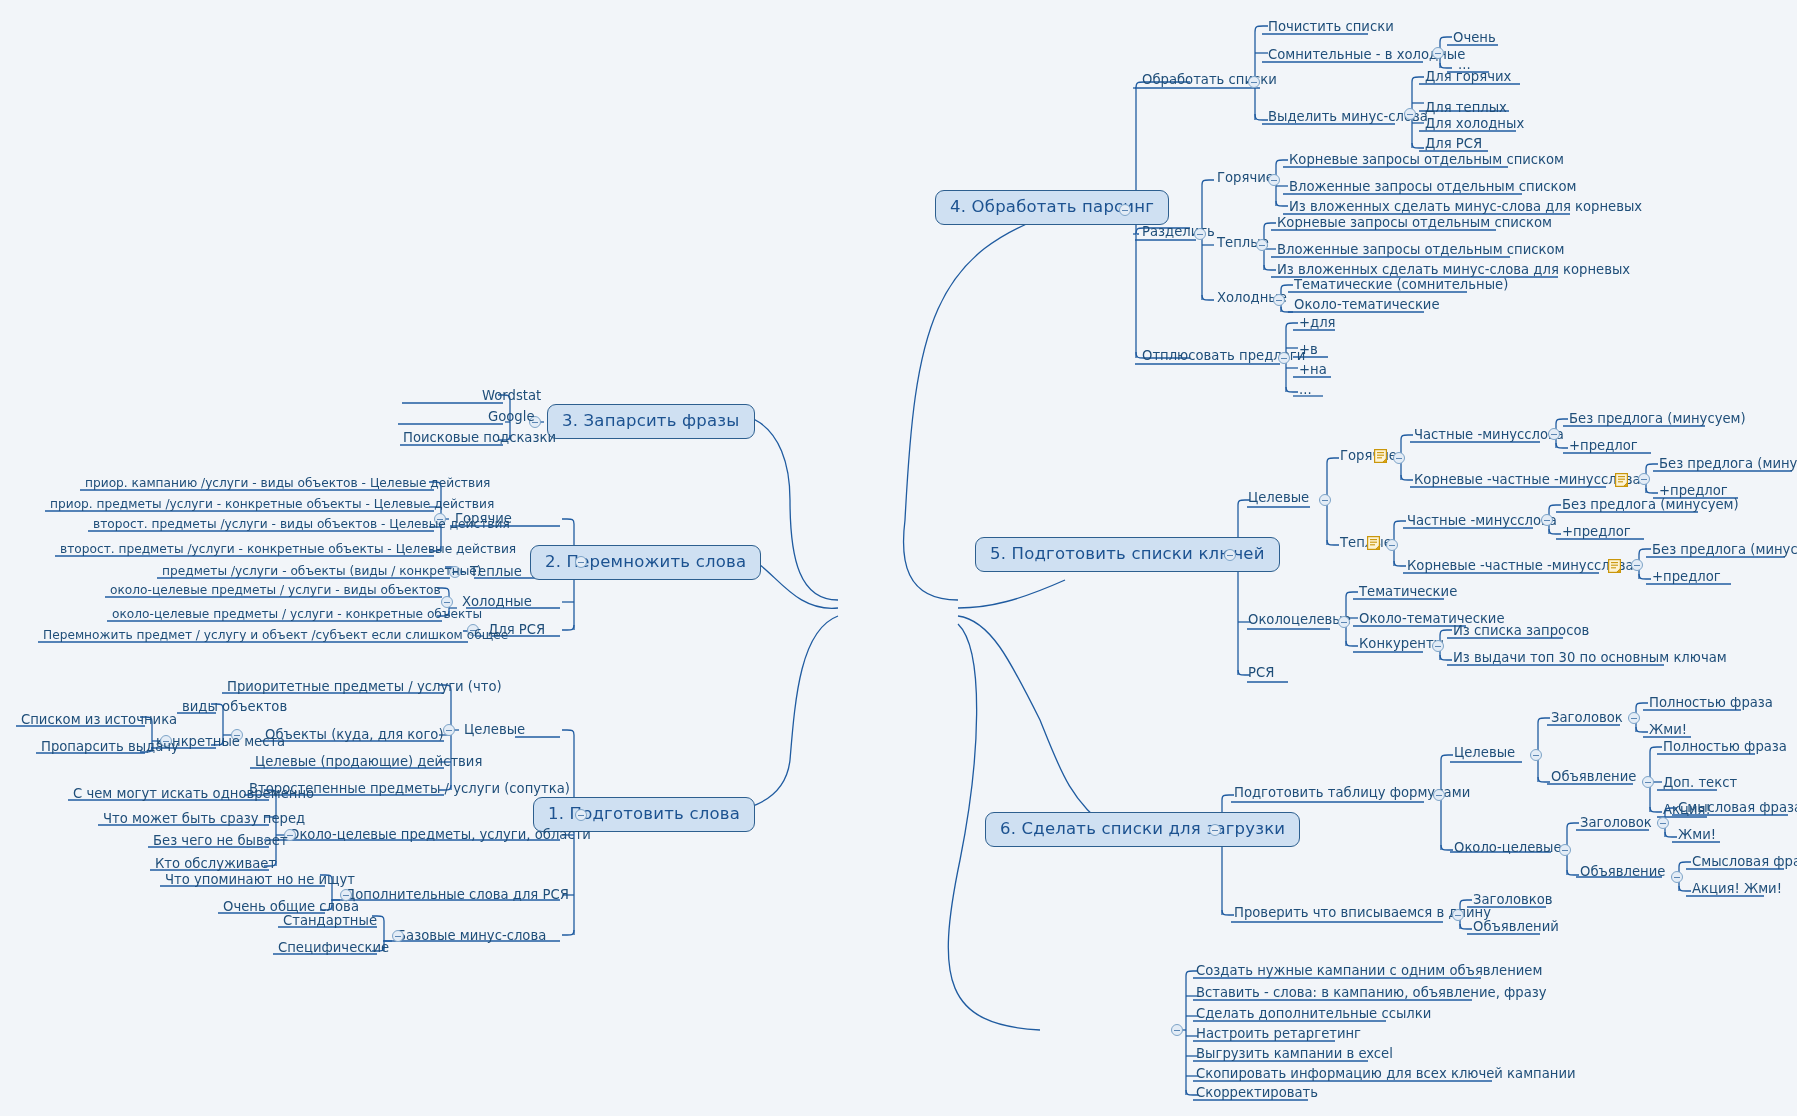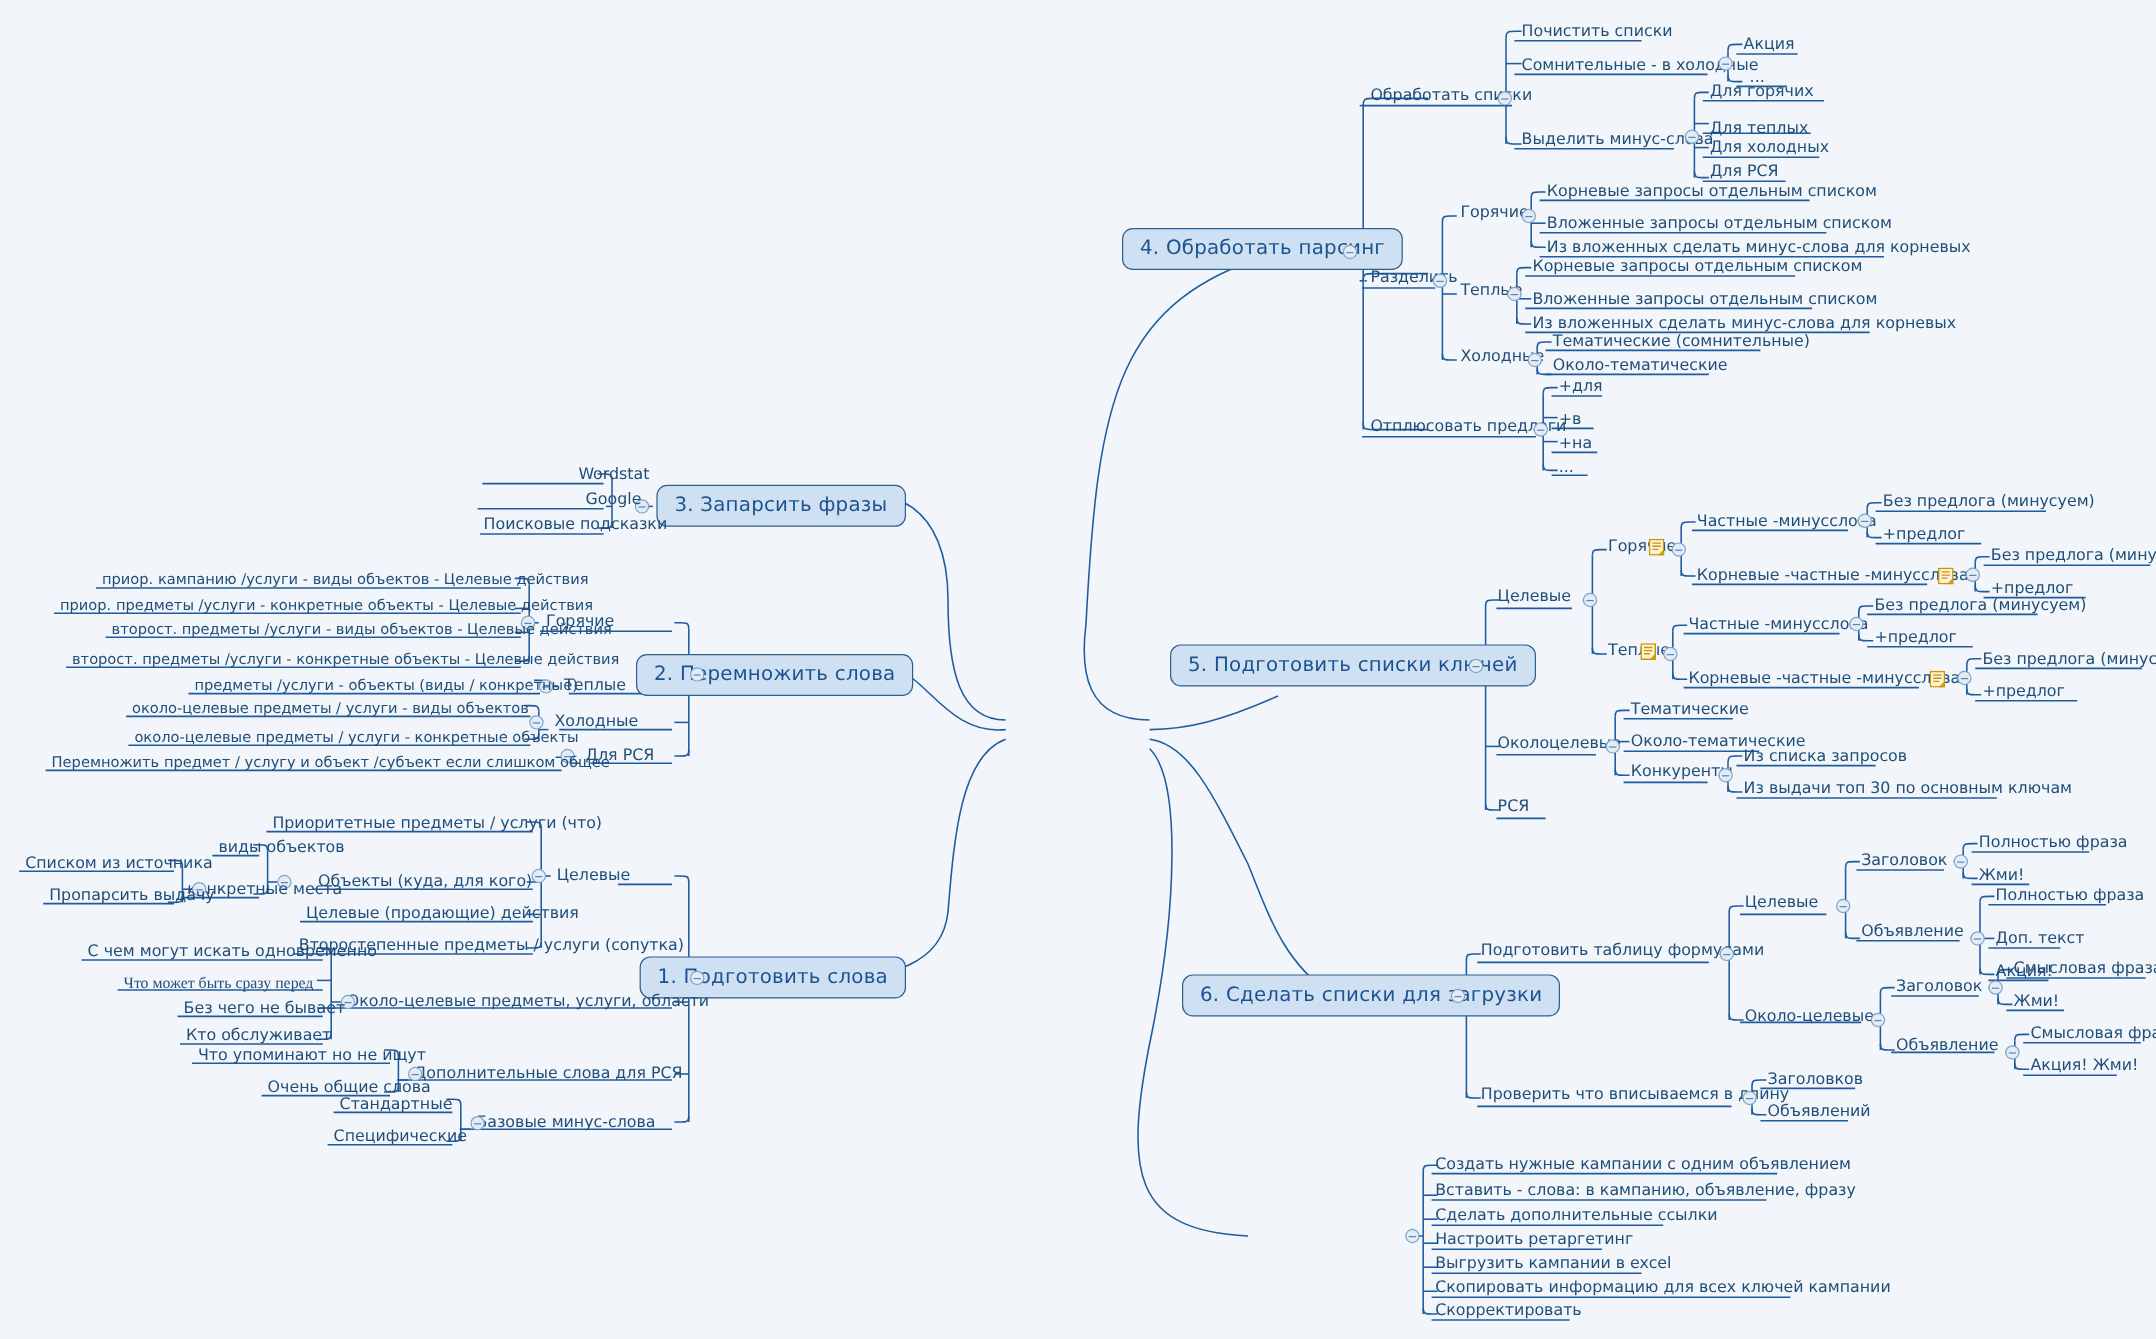--- a/index.html
+++ b/index.html
@@ -450,21 +450,21 @@
 <div class="collapse" style="left:529px;top:416px;"></div>
 <div class="collapse" style="left:575px;top:556px;"></div>
 <div class="collapse" style="left:575px;top:809px;"></div>
 
 <div class="node u" style="left:1139px;top:72px;">Обработать списки</div>
 <div class="collapse" style="left:1248px;top:76px;"></div>
 
 <div class="node u" style="left:1265px;top:19px;">Почистить списки</div>
 <div class="node u" style="left:1265px;top:47px;">Сомнительные - в холодные</div>
 <div class="collapse" style="left:1432px;top:47px;"></div>
-<div class="node u" style="left:1450px;top:30px;">Акция</div>
+<div class="node u" style="left:1450px;top:30px;">Очень</div>
 <div class="node u" style="left:1455px;top:57px;">...</div>
 
 <div class="node u" style="left:1265px;top:109px;">Выделить минус-слова</div>
 <div class="collapse" style="left:1404px;top:108px;"></div>
 <div class="node u" style="left:1422px;top:69px;">Для горячих</div>
 <div class="node u" style="left:1422px;top:100px;">Для теплых</div>
 <div class="node u" style="left:1422px;top:116px;">Для холодных</div>
 <div class="node u" style="left:1422px;top:136px;">Для РСЯ</div>
 
 <div class="node u" style="left:1139px;top:224px;">Разделить</div>
@@ -634,21 +634,21 @@
 <div class="node u" style="left:153px;top:734px;">конкретные места</div>
 <div class="collapse" style="left:160px;top:735px;"></div>
 <div class="node u" style="left:18px;top:712px;">Списком из источника</div>
 <div class="node u" style="left:38px;top:739px;">Пропарсить выдачу</div>
 <div class="node u" style="left:252px;top:754px;">Целевые (продающие) действия</div>
 <div class="node u" style="left:246px;top:781px;">Второстепенные предметы / услуги (сопутка)</div>
 
 <div class="node u" style="left:286px;top:827px;">Около-целевые предметы, услуги, области</div>
 <div class="collapse" style="left:284px;top:829px;"></div>
 <div class="node u" style="left:70px;top:786px;">С чем могут искать одновременно</div>
-<div class="node u" style="left:100px;top:811px;font-family:Liberation Serif, serif;">Что может быть сразу перед</div>
+<div class="node u" style="left:100px;top:811px;">Что может быть сразу перед</div>
 <div class="node u" style="left:150px;top:833px;">Без чего не бывает</div>
 <div class="node u" style="left:152px;top:856px;">Кто обслуживает</div>
 
 <div class="node u" style="left:342px;top:887px;">Дополнительные слова для РСЯ</div>
 <div class="collapse" style="left:340px;top:889px;"></div>
 <div class="node u" style="left:162px;top:872px;">Что упоминают но не ищут</div>
 <div class="node u" style="left:220px;top:899px;">Очень общие слова</div>
 
 <div class="node u" style="left:394px;top:928px;">Базовые минус-слова</div>
 <div class="collapse" style="left:392px;top:930px;"></div>

